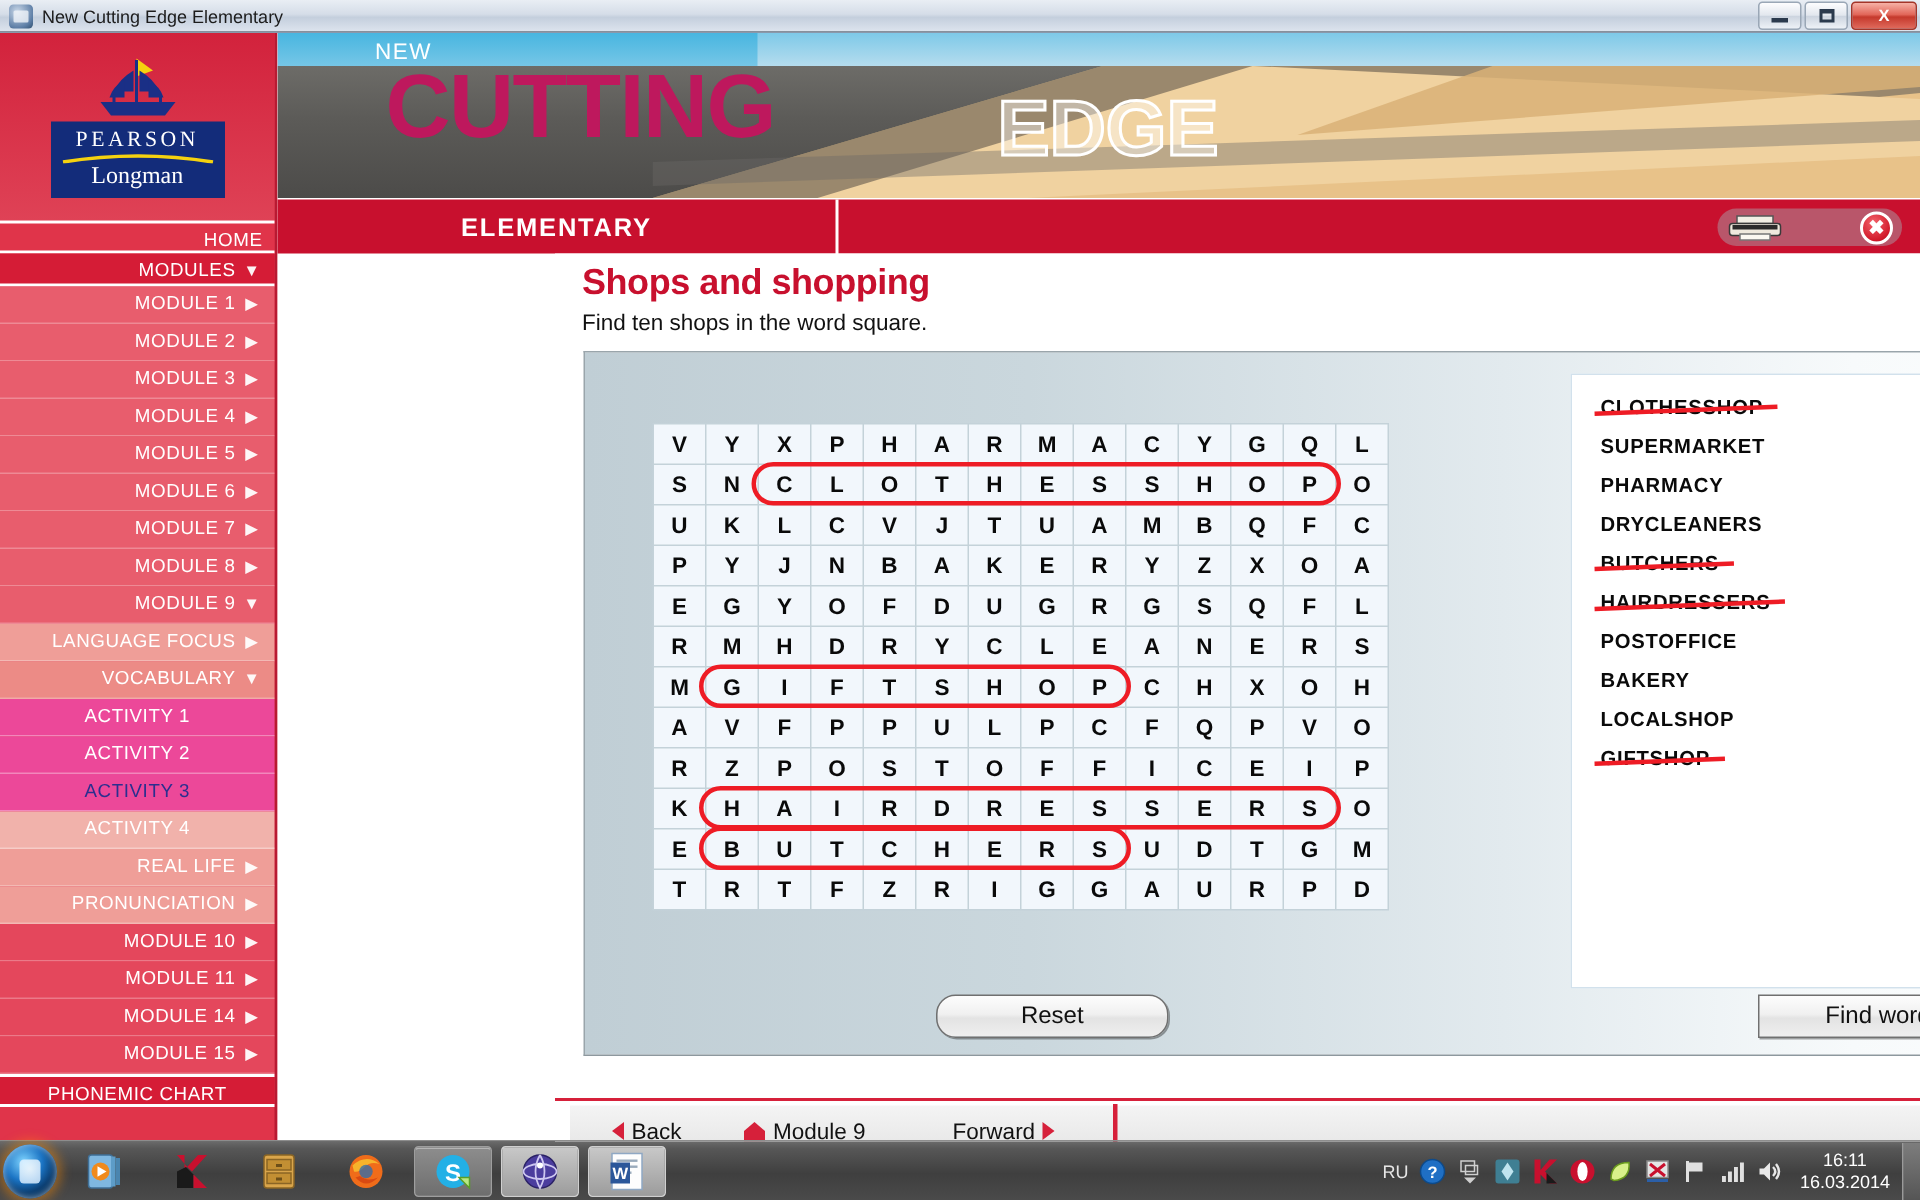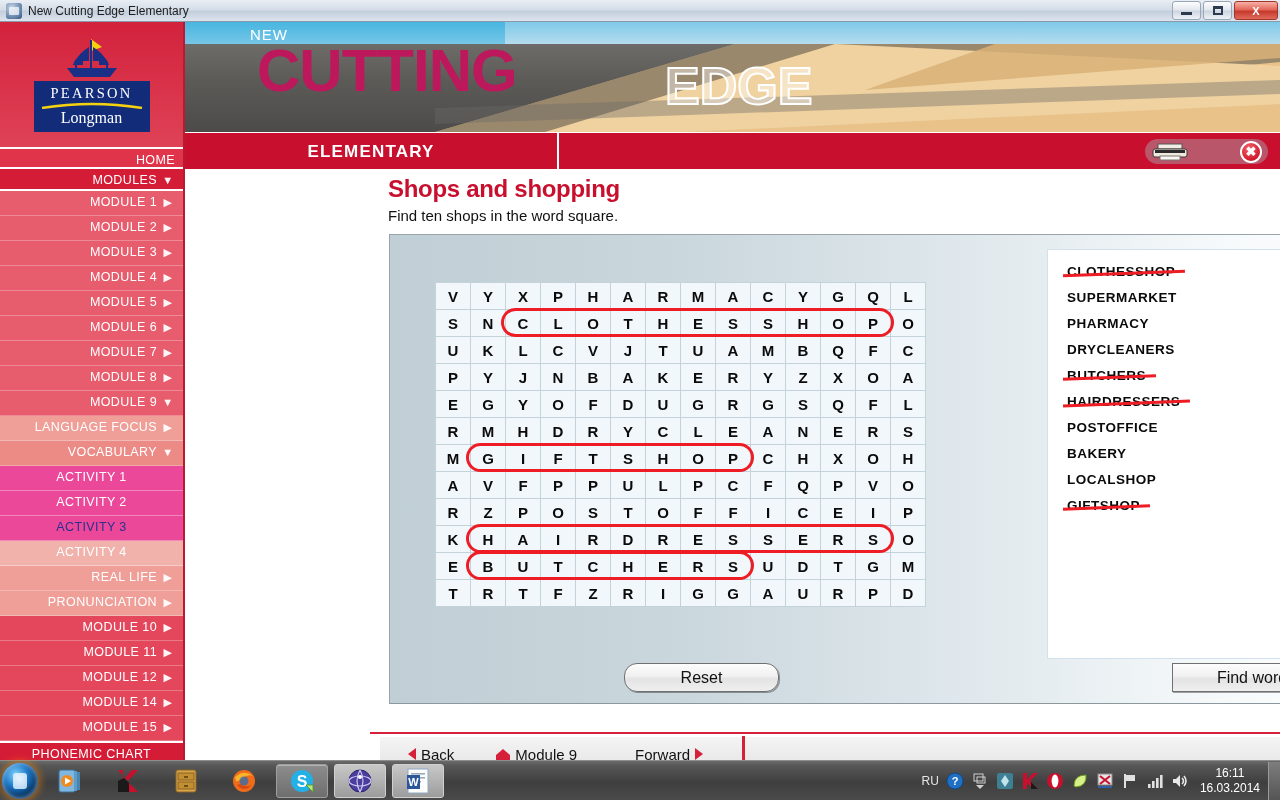--- a/index.html
+++ b/index.html
@@ -238,21 +238,20 @@
           <div class="nav-item sub"><span>LANGUAGE FOCUS</span><span class="arrow">▶</span></div>
           <div class="nav-item sub focus"><span>VOCABULARY</span><span class="arrow">▼</span></div>
           <div class="nav-item act"><span>ACTIVITY 1</span></div>
           <div class="nav-item act"><span>ACTIVITY 2</span></div>
           <div class="nav-item act cur"><span>ACTIVITY 3</span></div>
           <div class="nav-item act alt"><span>ACTIVITY 4</span></div>
           <div class="nav-item sub"><span>REAL LIFE</span><span class="arrow">▶</span></div>
           <div class="nav-item sub"><span>PRONUNCIATION</span><span class="arrow">▶</span></div>
           <div class="nav-item modlate"><span>MODULE 10</span><span class="arrow">▶</span></div>
           <div class="nav-item modlate"><span>MODULE 11</span><span class="arrow">▶</span></div>
-          <div class="nav-item modlate"><span>MODULE 12</span><span class="arrow">▶</span></div>
           <div class="nav-item modlate"><span>MODULE 14</span><span class="arrow">▶</span></div>
           <div class="nav-item modlate"><span>MODULE 15</span><span class="arrow">▶</span></div>
           <div class="nav-item phon"><span>PHONEMIC CHART</span></div>
         </div>
     </div>
 
     <div id="content">
 
       <div id="banner">
         <div class="bn-sky"></div>

